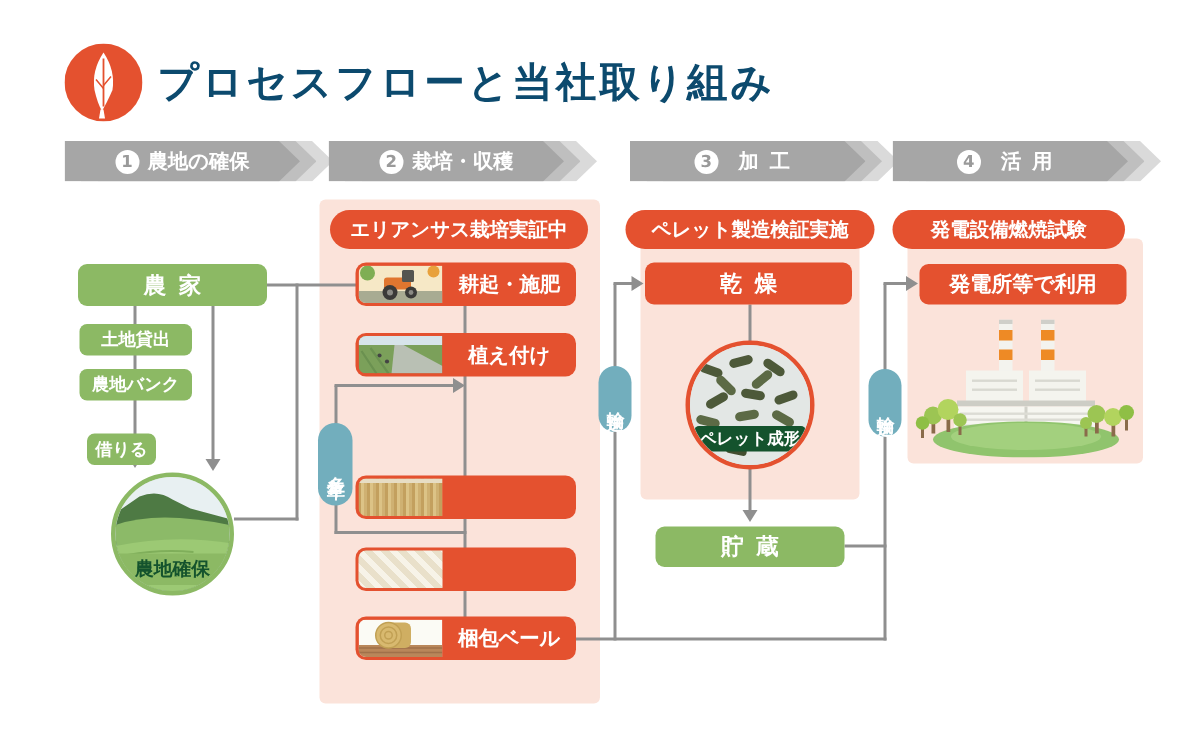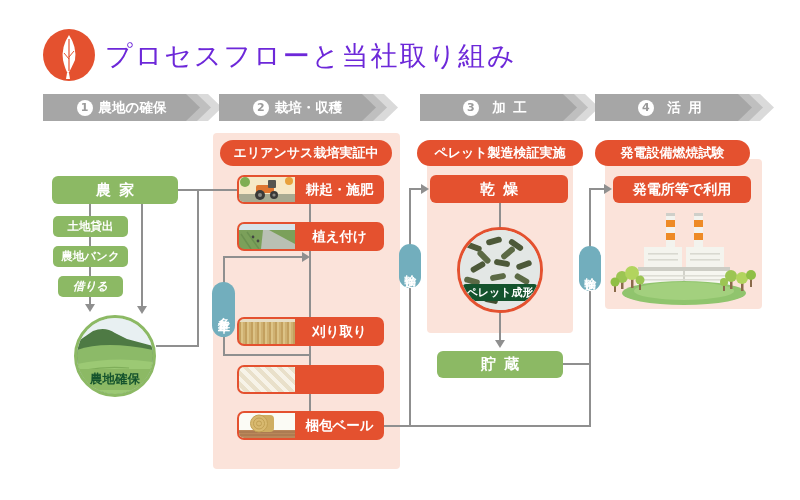--- a/index.html
+++ b/index.html
@@ -10,21 +10,21 @@
   .abs{position:absolute;}
   .line{position:absolute;background:#8f8f8f;z-index:1;}
   .arrow-d{position:absolute;width:0;height:0;border-left:5px solid transparent;
            border-right:5px solid transparent;border-top:8px solid #8f8f8f;z-index:1;}
   .arrow-r{position:absolute;width:0;height:0;border-top:5px solid transparent;
            border-bottom:5px solid transparent;border-left:8px solid #8f8f8f;z-index:1;}
 
   
   .logo{position:absolute;left:43px;top:29px;width:52px;height:52px;z-index:2;}
   .title{position:absolute;left:105px;top:38px;height:36px;line-height:36px;
-         font-size:27px;font-weight:normal;color:#6d28d9;letter-spacing:2px;z-index:2;}
+         font-size:27px;font-weight:bold;color:#0c4a6e;letter-spacing:2px;z-index:2;}
 
   
   .banner{position:absolute;top:94px;width:182px;height:27px;z-index:2;}
   .chev{position:absolute;top:0;height:27px;width:157px;
         clip-path:polygon(0 0,calc(100% - 14px) 0,100% 50%,calc(100% - 14px) 100%,0 100%);}
   .chev.c1{left:0;background:#a6a6a6;z-index:3;display:flex;align-items:center;justify-content:center;}
   .chev.c2{left:11px;background:#bfbfbf;z-index:2;}
   .chev.c3{left:22px;background:#dadada;z-index:1;}
   .banner-label{color:#fff;font-weight:bold;font-size:13.5px;display:flex;align-items:center;}
   .num{display:inline-flex;align-items:center;justify-content:center;width:16px;height:16px;
@@ -157,21 +157,21 @@
   <div class="arrow-r" style="left:604px;top:184px;"></div>
 
   <div class="line" style="left:499px;top:203px;width:2px;height:26px;"></div>
   <div class="line" style="left:499px;top:311px;width:2px;height:31px;"></div>
   <div class="arrow-d" style="left:495px;top:340px;"></div>
   <div class="line" style="left:563px;top:363px;width:28px;height:2px;"></div>
 
   <div class="gbox sp" style="left:52px;top:176px;width:126px;height:28px;font-size:15px;">農家</div>
   <div class="gbox" style="left:53px;top:216px;width:75px;height:21px;font-size:11.5px;border-radius:5px;">土地貸出</div>
   <div class="gbox" style="left:53px;top:246px;width:75px;height:21px;font-size:11.5px;border-radius:5px;">農地バンク</div>
-  <div class="gbox" style="left:58px;top:276px;width:65px;height:21px;font-size:11.5px;border-radius:5px;font-style:italic;">借りる</div>
+  <div class="gbox" style="left:58px;top:289px;width:46px;height:21px;font-size:11.5px;border-radius:5px;">借りる</div>
   <div class="farm-circle">
     <svg width="76" height="76" viewBox="0 0 76 76">
       <rect width="76" height="76" fill="#e8f0f2"></rect>
       <path d="M0 24 L16 13 Q28 8 38 15 L50 21 L76 28 L76 76 L0 76 Z" fill="#4e7a44"></path>
       <path d="M0 32 Q28 22 76 32 L76 76 L0 76 Z" fill="#8cba68"></path>
       <path d="M0 46 Q38 38 76 44 L76 76 L0 76 Z" fill="#9cc974"></path>
       <path d="M8 52 Q30 48 52 50 M14 60 Q40 56 66 58" stroke="#7fae5a" stroke-width="1.2" fill="none"></path>
     </svg>
     <div class="farm-band">農地確保</div>
   </div>
@@ -206,21 +206,20 @@
           <circle cx="19" cy="17" r="1.4" fill="#444"></circle>
         <path d="M2 10 L12 25 M8 8 L20 25" stroke="#6b9150" stroke-width="1.5"></path>
       </svg>
     </div>
     <div class="ilabel">植え付け</div>
   </div>
 
 
   <div class="item" style="top:317px;">
     <div class="thumb t-dry"></div>
-    <div class="ilabel">刈り取り</div>
   </div>
 
   <div class="item" style="top:365px;">
     <div class="thumb t-cut"></div>
   </div>
 
   <div class="item" style="top:411px;">
     <div class="thumb">
       <svg width="56" height="25" viewBox="0 0 56 25">
         <rect width="56" height="25" fill="#fbfbf5"></rect>

